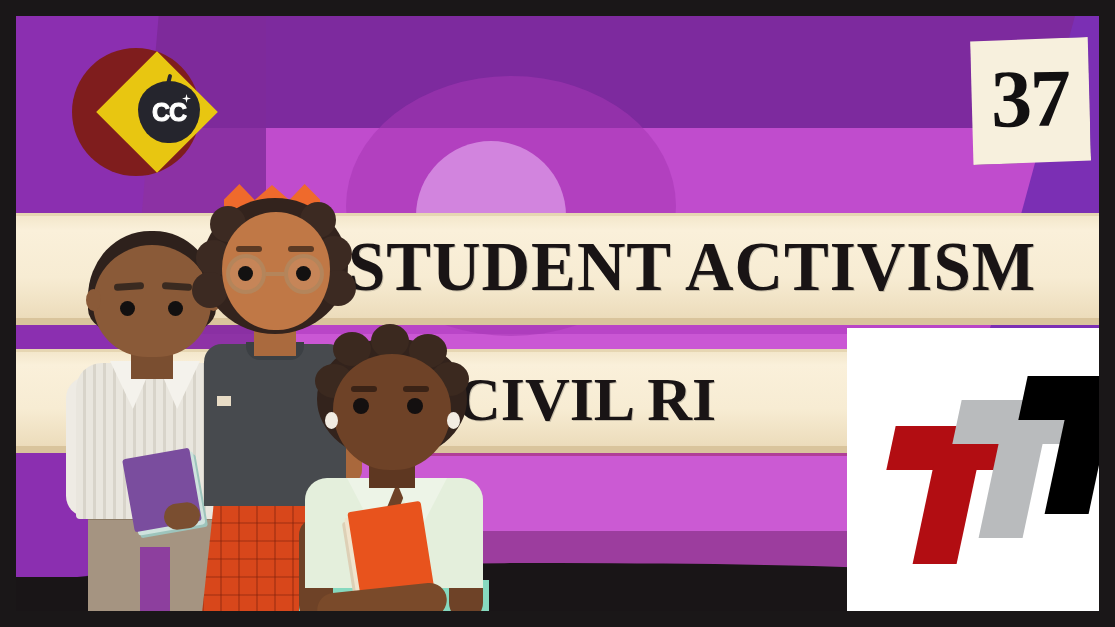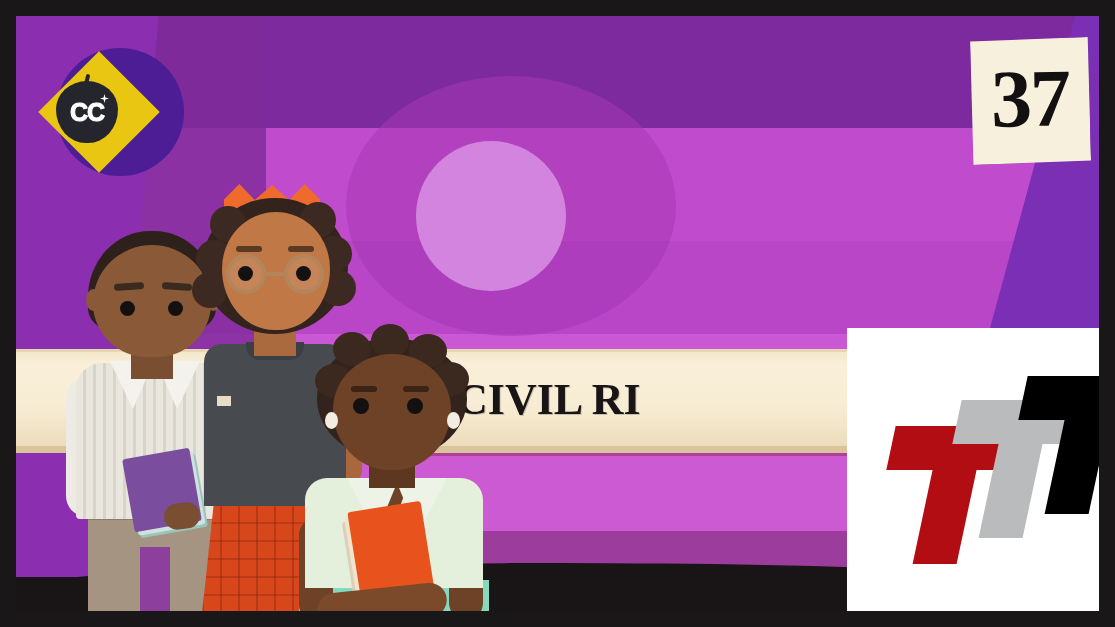--- a/index.html
+++ b/index.html
@@ -91,24 +91,24 @@
   }
   #badge-num{
     font-size:82px; font-weight:bold; color:#121011;
     font-family:"Liberation Serif", serif;
     line-height:1; letter-spacing:-2px;
     transform:translateY(-2px);
   }
 
   
   #cc-logo{
-    position:absolute; left:40px; top:32px;
+    position:absolute; left:56px; top:32px;
     width:128px; height:128px; border-radius:50%;
-    background:#4c1d95; z-index:35;
-    display:flex; align-items:center; justify-content:flex-start;
+    background:#7f1d1d; z-index:35;
+    display:flex; align-items:center; justify-content:flex-end;
   }
   .cc-diamond{
     width:86px; height:86px; background:#e8c611;
     transform:rotate(45deg);
     display:flex; align-items:center; justify-content:center;
   }
   .cc-apple{
     position:absolute; width:62px; height:62px;
     background:#25252d;
     border-radius:50% 50% 48% 48% / 46% 46% 54% 54%;
@@ -154,21 +154,21 @@
   #title1{
     margin-left:332px; font-size:70px; letter-spacing:1px;
     transform:scaleX(.96);
     transform-origin:left center;
   }
   #title2{
     margin-left:440px; font-size:58px; letter-spacing:0px;
     display:flex; align-items:baseline; gap:14px;
   }
   #title2 .small{ font-size:42px; }
-  #title2 .big{ font-size:44px; }
+  #title2 .big{ font-size:62px; }
 
   
   .char{ position:absolute; z-index:20; }
 
   
   #boy{ left:50px; top:215px; width:180px; height:380px; }
   #boy .hair{
     position:absolute; left:22px; top:0; width:128px; height:104px;
     background:#2e211c; border-radius:62px 62px 40px 40px/66px 66px 26px 26px;
   }
@@ -437,20 +437,23 @@
     <div class="bg-band b6"></div>
     <div class="bg-band b7"></div>
     <div class="bg-circle2"></div>
     <div class="bg-circle"></div>
     <div class="bg-stripe-dark"></div>
     <div class="bg-diag-left"></div>
     <div class="bg-diag-right"></div>
     <div class="ground"></div>
     <div class="ground2"></div>
 
+    <div class="plank" id="plank1">
+      <div class="title-line" id="title1">STUDENT ACTIVISM</div>
+    </div>
 
     <div class="plank" id="plank2">
       <div class="title-line" id="title2">
         <span class="big">CIVIL RI</span>
       </div>
     </div>
 
     <div class="char" id="boy">
       <div class="pants"></div>
       <div class="belt"></div>

